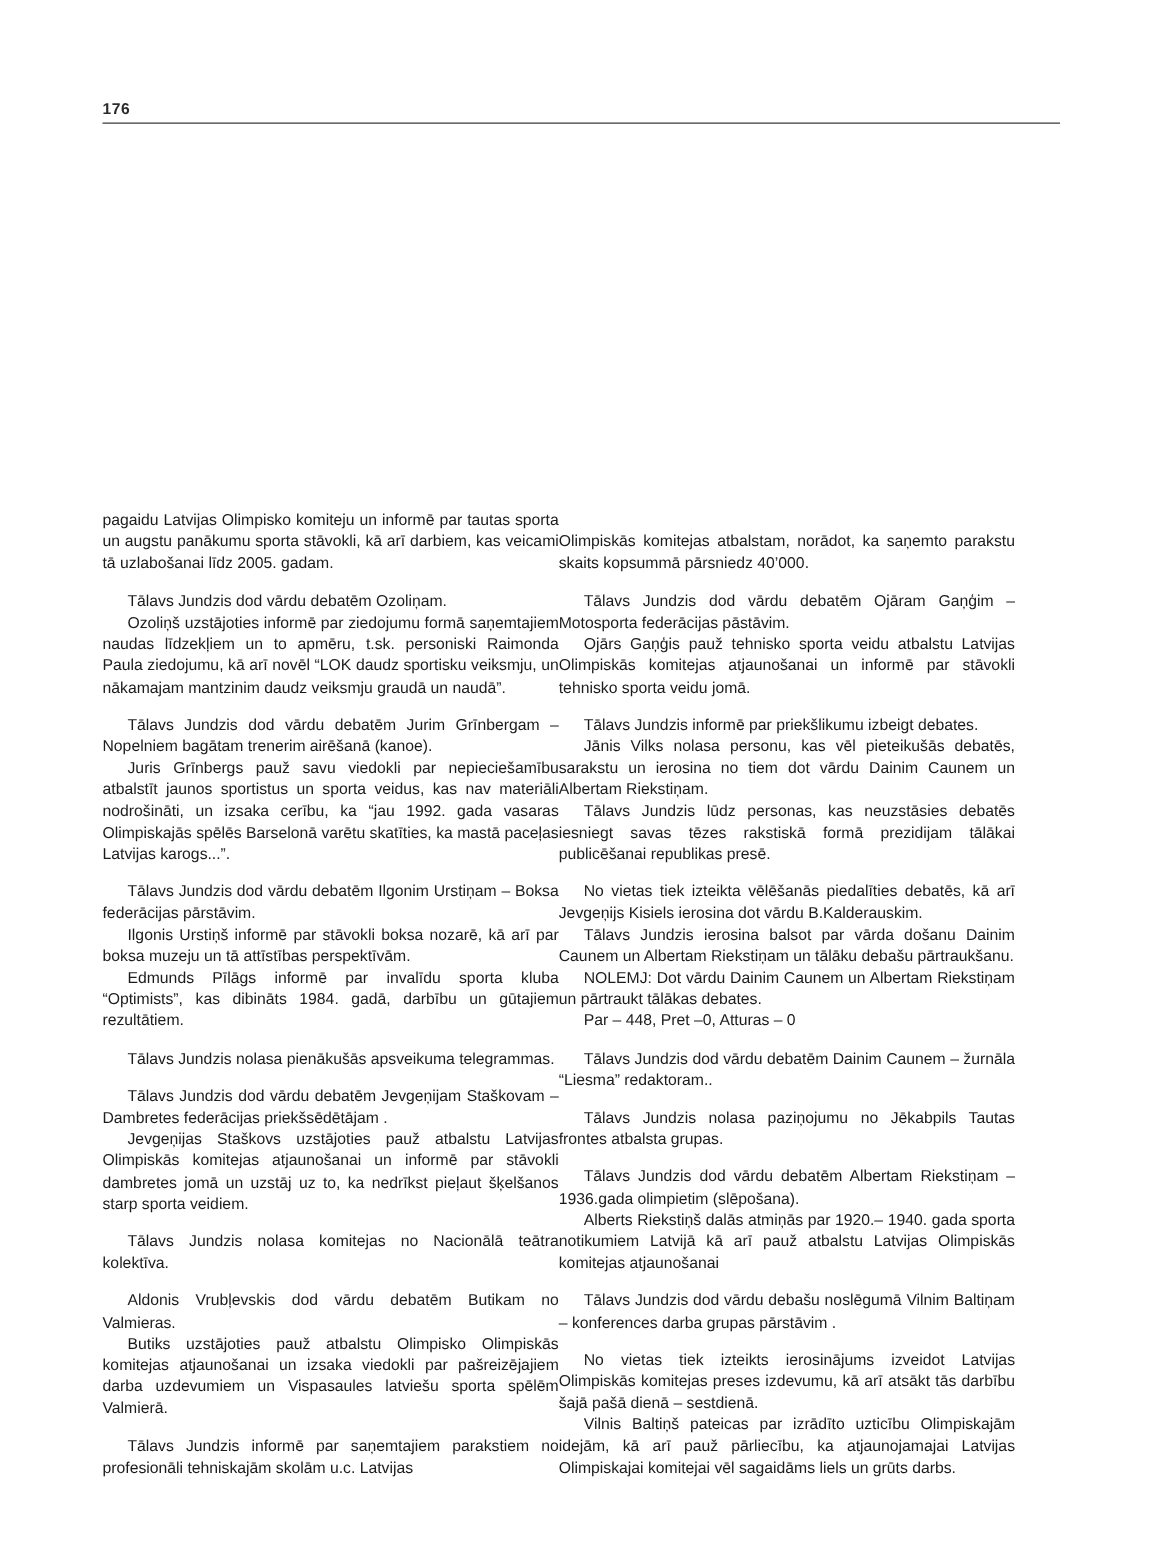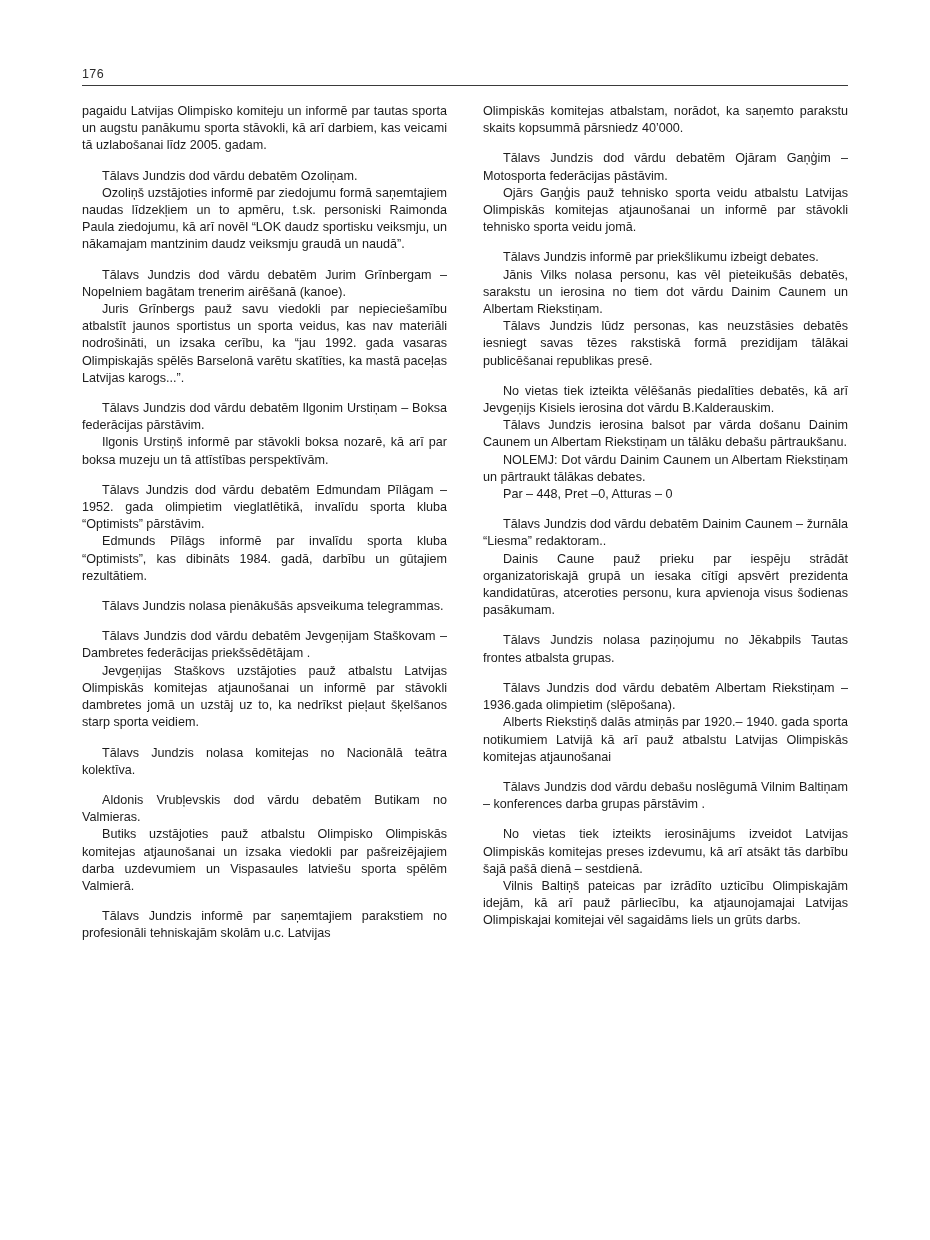--- a/index.html
+++ b/index.html
@@ -16,42 +16,43 @@
   }
   .page {
     position: relative;
     width: 930px;
     height: 1240px;
     box-sizing: border-box;
     padding: 78px 82px 60px 82px;
   }
   .page-header {
     position: absolute;
-    top: 67px;
+    top: 80px;
     left: 82px;
     width: 766px;
+    font-weight: bold;
   }
   .folio {
     font-size: 12.5px;
     color: #2b2b2b;
     letter-spacing: 0.4px;
     padding-bottom: 4px;
   }
   .rule {
     border-top: 1px solid #3a3a3a;
     width: 766px;
   }
   .columns {
     position: absolute;
     top: 103px;
     left: 82px;
     width: 766px;
     height: 1080px;
     display: flex;
-    gap: 36px;
+    align-items: flex-end;
   }
   .col {
     width: 365px;
     display: block;
   }
   p {
     margin: 0;
     font-size: 12.6px;
     line-height: 17.2px;
     text-align: justify;
@@ -81,21 +82,20 @@
 
   <div class="columns">
     <div class="col">
         <p class="tight ">pagaidu Latvijas Olimpisko komiteju un informē par tautas sporta un augstu panākumu sporta stāvokli, kā arī darbiem, kas veicami tā uzlabošanai līdz 2005. gadam.</p>
         <p class="gap indent">Tālavs Jundzis dod vārdu debatēm Ozoliņam.</p>
         <p class="tight indent">Ozoliņš uzstājoties informē par ziedojumu formā saņemtajiem naudas līdzekļiem un to apmēru, t.sk. personiski Raimonda Paula ziedojumu, kā arī novēl “LOK daudz sportisku veiksmju, un nākamajam mantzinim daudz veiksmju graudā un naudā”.</p>
         <p class="gap indent">Tālavs Jundzis dod vārdu debatēm Jurim Grīnbergam – Nopelniem bagātam trenerim airēšanā (kanoe).</p>
         <p class="tight indent">Juris Grīnbergs pauž savu viedokli par nepieciešamību atbalstīt jaunos sportistus un sporta veidus, kas nav materiāli nodrošināti, un izsaka cerību, ka “jau 1992. gada vasaras Olimpiskajās spēlēs Barselonā varētu skatīties, ka mastā paceļas Latvijas karogs...”.</p>
         <p class="gap indent">Tālavs Jundzis dod vārdu debatēm Ilgonim Urstiņam – Boksa federācijas pārstāvim.</p>
         <p class="tight indent">Ilgonis Urstiņš informē par stāvokli boksa nozarē, kā arī par boksa muzeju un tā attīstības perspektīvām.</p>
-        <p class="gap indent">Tālavs Jundzis dod vārdu debatēm Edmundam Pīlāgam – 1952. gada olimpietim vieglatlētikā, invalīdu sporta kluba “Optimists” pārstāvim.</p>
         <p class="tight indent">Edmunds Pīlāgs informē par invalīdu sporta kluba “Optimists”, kas dibināts 1984. gadā, darbību un gūtajiem rezultātiem.</p>
         <p class="gap indent">Tālavs Jundzis nolasa pienākušās apsveikuma telegrammas.</p>
         <p class="gap indent">Tālavs Jundzis dod vārdu debatēm Jevgeņijam Staškovam – Dambretes federācijas priekšsēdētājam .</p>
         <p class="tight indent">Jevgeņijas Staškovs uzstājoties pauž atbalstu Latvijas Olimpiskās komitejas atjaunošanai un informē par stāvokli dambretes jomā un uzstāj uz to, ka nedrīkst pieļaut šķelšanos starp sporta veidiem.</p>
         <p class="gap indent">Tālavs Jundzis nolasa komitejas no Nacionālā teātra kolektīva.</p>
         <p class="gap indent">Aldonis Vrubļevskis dod vārdu debatēm Butikam no Valmieras.</p>
         <p class="tight indent">Butiks uzstājoties pauž atbalstu Olimpisko Olimpiskās komitejas atjaunošanai un izsaka viedokli par pašreizējajiem darba uzdevumiem un Vispasaules latviešu sporta spēlēm Valmierā.</p>
         <p class="gap indent">Tālavs Jundzis informē par saņemtajiem parakstiem no profesionāli tehniskajām skolām u.c. Latvijas</p>
       </div>
     <div class="col">
@@ -103,21 +103,20 @@
         <p class="gap indent">Tālavs Jundzis dod vārdu debatēm Ojāram Gaņģim – Motosporta federācijas pāstāvim.</p>
         <p class="tight indent">Ojārs Gaņģis pauž tehnisko sporta veidu atbalstu Latvijas Olimpiskās komitejas atjaunošanai un informē par stāvokli tehnisko sporta veidu jomā.</p>
         <p class="gap indent">Tālavs Jundzis informē par priekšlikumu izbeigt debates.</p>
         <p class="tight indent">Jānis Vilks nolasa personu, kas vēl pieteikušās debatēs, sarakstu un ierosina no tiem dot vārdu Dainim Caunem un Albertam Riekstiņam.</p>
         <p class="tight indent">Tālavs Jundzis lūdz personas, kas neuzstāsies debatēs iesniegt savas tēzes rakstiskā formā prezidijam tālākai publicēšanai republikas presē.</p>
         <p class="gap indent">No vietas tiek izteikta vēlēšanās piedalīties debatēs, kā arī Jevgeņijs Kisiels ierosina dot vārdu B.Kalderauskim.</p>
         <p class="tight indent">Tālavs Jundzis ierosina balsot par vārda došanu Dainim Caunem un Albertam Riekstiņam un tālāku debašu pārtraukšanu.</p>
         <p class="tight indent">NOLEMJ: Dot vārdu Dainim Caunem un Albertam Riekstiņam un pārtraukt tālākas debates.</p>
         <p class="tight indent">Par – 448, Pret –0, Atturas – 0</p>
         <p class="gap indent">Tālavs Jundzis dod vārdu debatēm Dainim Caunem – žurnāla “Liesma” redaktoram..</p>
-        <p class="tight indent">Dainis Caune pauž prieku par iespēju strādāt organizatoriskajā grupā un iesaka cītīgi apsvērt prezidenta kandidatūras, atceroties personu, kura apvienoja visus šodienas pasākumam.</p>
         <p class="gap indent">Tālavs Jundzis nolasa paziņojumu no Jēkabpils Tautas frontes atbalsta grupas.</p>
         <p class="gap indent">Tālavs Jundzis dod vārdu debatēm Albertam Riekstiņam – 1936.gada olimpietim (slēpošana).</p>
         <p class="tight indent">Alberts Riekstiņš dalās atmiņās par 1920.– 1940. gada sporta notikumiem Latvijā kā arī pauž atbalstu Latvijas Olimpiskās komitejas atjaunošanai</p>
         <p class="gap indent">Tālavs Jundzis dod vārdu debašu noslēgumā Vilnim Baltiņam – konferences darba grupas pārstāvim .</p>
         <p class="gap indent">No vietas tiek izteikts ierosinājums izveidot Latvijas Olimpiskās komitejas preses izdevumu, kā arī atsākt tās darbību šajā pašā dienā – sestdienā.</p>
         <p class="tight indent">Vilnis Baltiņš pateicas par izrādīto uzticību Olimpiskajām idejām, kā arī pauž pārliecību, ka atjaunojamajai Latvijas Olimpiskajai komitejai vēl sagaidāms liels un grūts darbs.</p>
       </div>
   </div>
 
 </div>

